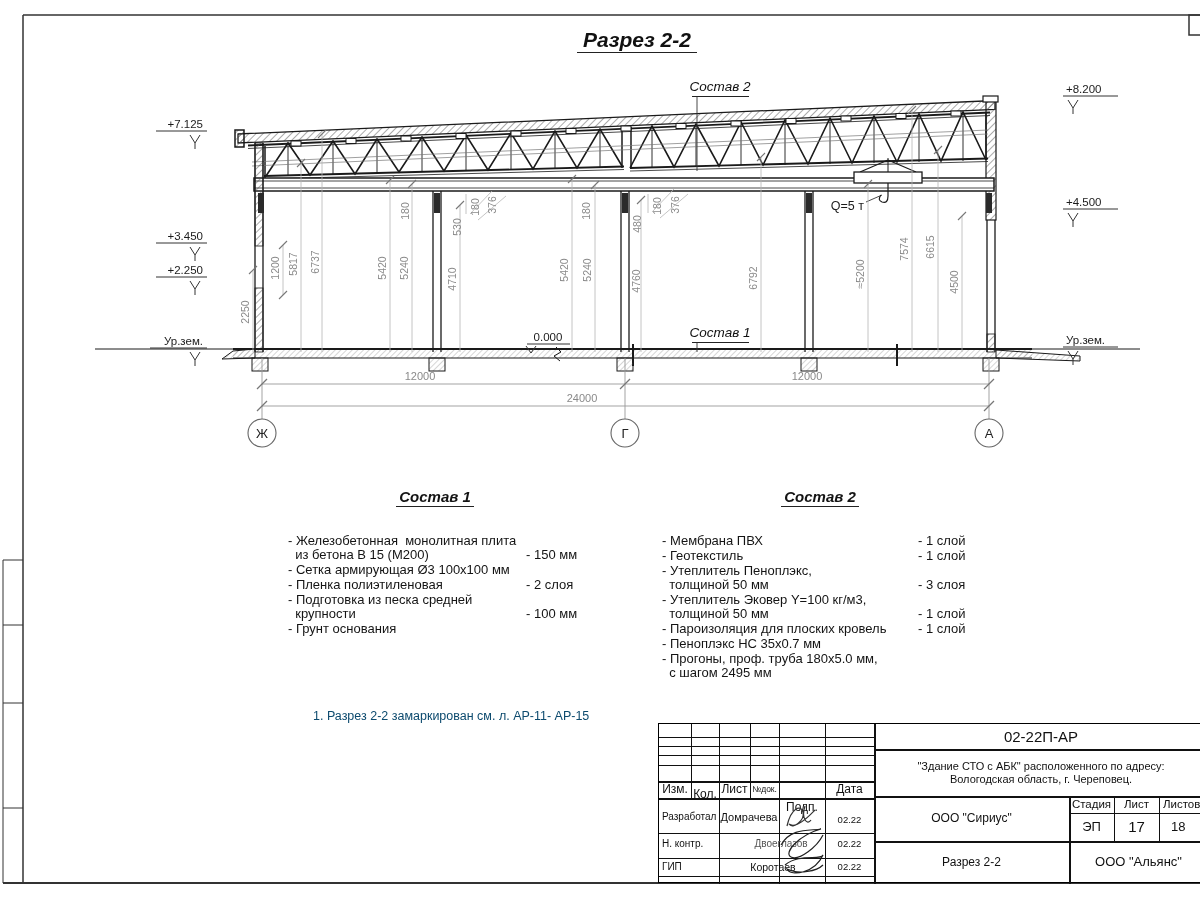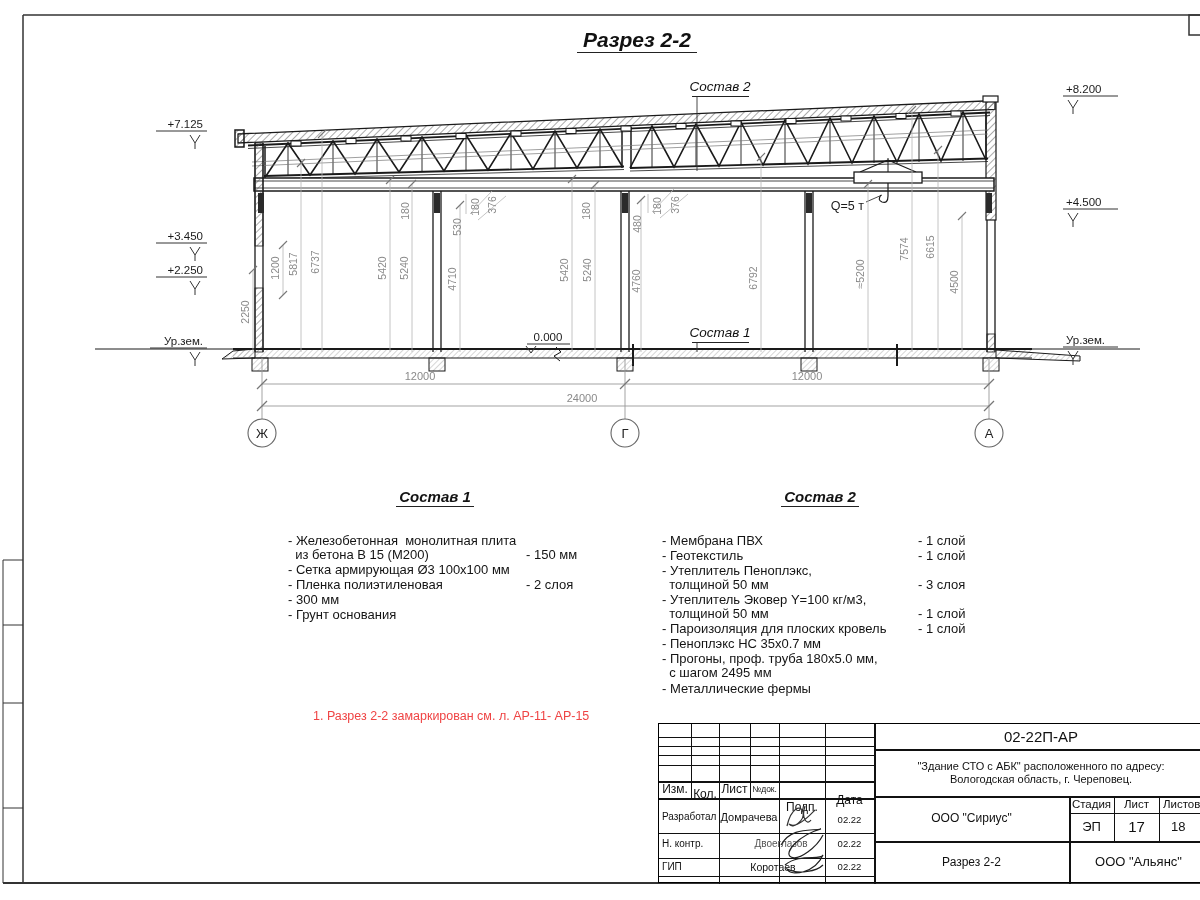--- a/index.html
+++ b/index.html
@@ -15,21 +15,21 @@
   .comp{font-size:13px;line-height:1.08;color:#141414;}
   .comp-title{text-align:center;font-style:italic;font-weight:600;font-size:15px;margin-bottom:29px;}
   .comp-title span{border-bottom:1.3px solid #222;padding:0 3px 1px;}
   .comp-item{display:flex;align-items:flex-end;margin-bottom:1px;}
   .comp-name{flex:1;white-space:pre-wrap;}
   .comp-val{flex-shrink:0;white-space:nowrap;}
   #comp1{left:288px;top:489px;width:294px;}
   #comp1 .comp-val{width:56px;}
   #comp2{left:662px;top:489px;width:316px;}
   #comp2 .comp-val{width:60px;}
-  #note{left:313px;top:709px;font-size:12.5px;color:#ef4444;}
+  #note{left:313px;top:709px;font-size:12.5px;color:#0c4a6e;}
   
   #stamp{left:658px;top:723px;width:549px;height:160px;border:1.8px solid #000;box-sizing:border-box;}
   .hl{position:absolute;background:#111;height:1px;}
   .vl{position:absolute;background:#111;width:1px;}
   .cell{position:absolute;display:flex;align-items:center;justify-content:center;
         text-align:center;font-size:12px;color:#111;line-height:1.15;}
   .cell.left{justify-content:flex-start;text-align:left;}
   .sig-svg{position:absolute;pointer-events:none;}
 </style>
 </head>
@@ -359,21 +359,23 @@
   </div>
   <div class="comp-item">
     <span class="comp-name">- Сетка армирующая Ø3 100х100 мм</span>
     <span class="comp-val"></span>
   </div>
   <div class="comp-item">
     <span class="comp-name">- Пленка полиэтиленовая</span>
     <span class="comp-val">-  2 слоя</span>
   </div>
   <div class="comp-item">
-    <span class="comp-val">- 300 мм</span>
+    <span class="comp-name">- Подготовка из песка средней
+  крупности</span>
+    <span class="comp-val">- 100 мм</span>
   </div>
   <div class="comp-item">
     <span class="comp-name">- Грунт основания</span>
     <span class="comp-val"></span>
   </div>
 </div>
 
 <div class="abs comp" id="comp2">
   <div class="comp-title"><span>Состав 2</span></div>
   <div class="comp-item">
@@ -398,24 +400,20 @@
     <span class="comp-name">- Пароизоляция для плоских кровель</span>
     <span class="comp-val">- 1 слой</span>
   </div>
   <div class="comp-item">
     <span class="comp-name">- Пеноплэкс НС 35х0.7 мм</span>
     <span class="comp-val"></span>
   </div>
   <div class="comp-item">
     <span class="comp-name">- Прогоны, проф. труба 180х5.0 мм,
   с шагом 2495 мм</span>
-    <span class="comp-val"></span>
-  </div>
-  <div class="comp-item">
-    <span class="comp-name">- Металлические фермы</span>
     <span class="comp-val"></span>
   </div>
 </div>
 
 <div class="abs" id="note">1. Разрез 2-2 замаркирован см. л. АР-11- АР-15</div>
 
 <div class="abs" id="stamp">
 
   <div class="hl" style="left:0;top:13px;width:215px;"></div>
   <div class="hl" style="left:0;top:22px;width:215px;"></div>
@@ -439,21 +437,21 @@
   <div class="hl" style="left:410px;top:89px;width:139px;"></div>
   <div class="vl" style="left:410px;top:72px;height:88px;width:1.5px;"></div>
   <div class="vl" style="left:455px;top:72px;height:45px;"></div>
   <div class="vl" style="left:500px;top:72px;height:45px;"></div>
 
   <div class="cell" style="left:0;top:57px;width:32px;height:17px;font-size:12px;">Изм.</div>
   <div class="cell" style="left:32px;top:57px;width:28px;height:27px;font-size:12px;">Кол.</div>
   <div class="cell" style="left:60px;top:57px;width:31px;height:17px;font-size:12px;">Лист</div>
   <div class="cell" style="left:91px;top:57px;width:29px;height:17px;font-size:8.5px;">№док.</div>
   <div class="cell" style="left:120px;top:75px;width:46px;height:17px;font-size:12px;">Подп.</div>
-  <div class="cell" style="left:166px;top:68px;width:49px;height:17px;font-size:12px;">Дата</div>
+  <div class="cell" style="left:166px;top:57px;width:49px;height:17px;font-size:12px;">Дата</div>
 
   <div class="cell left" style="left:3px;top:84px;width:57px;height:18px;font-size:10px;">Разработал</div>
   <div class="cell" style="left:60px;top:84px;width:60px;height:18px;font-size:11px;">Домрачева</div>
   <div class="cell" style="left:166px;top:87px;width:49px;height:18px;font-size:9.5px;">02.22</div>
   <div class="cell left" style="left:3px;top:112px;width:57px;height:16px;font-size:10px;">Н. контр.</div>
   <div class="cell" style="left:68px;top:112px;width:60px;height:16px;font-size:10px;color:#555;padding-left:24px;">Двоеглазов</div>
   <div class="cell" style="left:166px;top:112px;width:49px;height:16px;font-size:9.5px;">02.22</div>
   <div class="cell left" style="left:3px;top:135px;width:57px;height:16px;font-size:10px;">ГИП</div>
   <div class="cell" style="left:60px;top:135px;width:60px;height:16px;font-size:10.5px;padding-left:24px;">Коротаев</div>
   <div class="cell" style="left:166px;top:135px;width:49px;height:16px;font-size:9.5px;">02.22</div>

